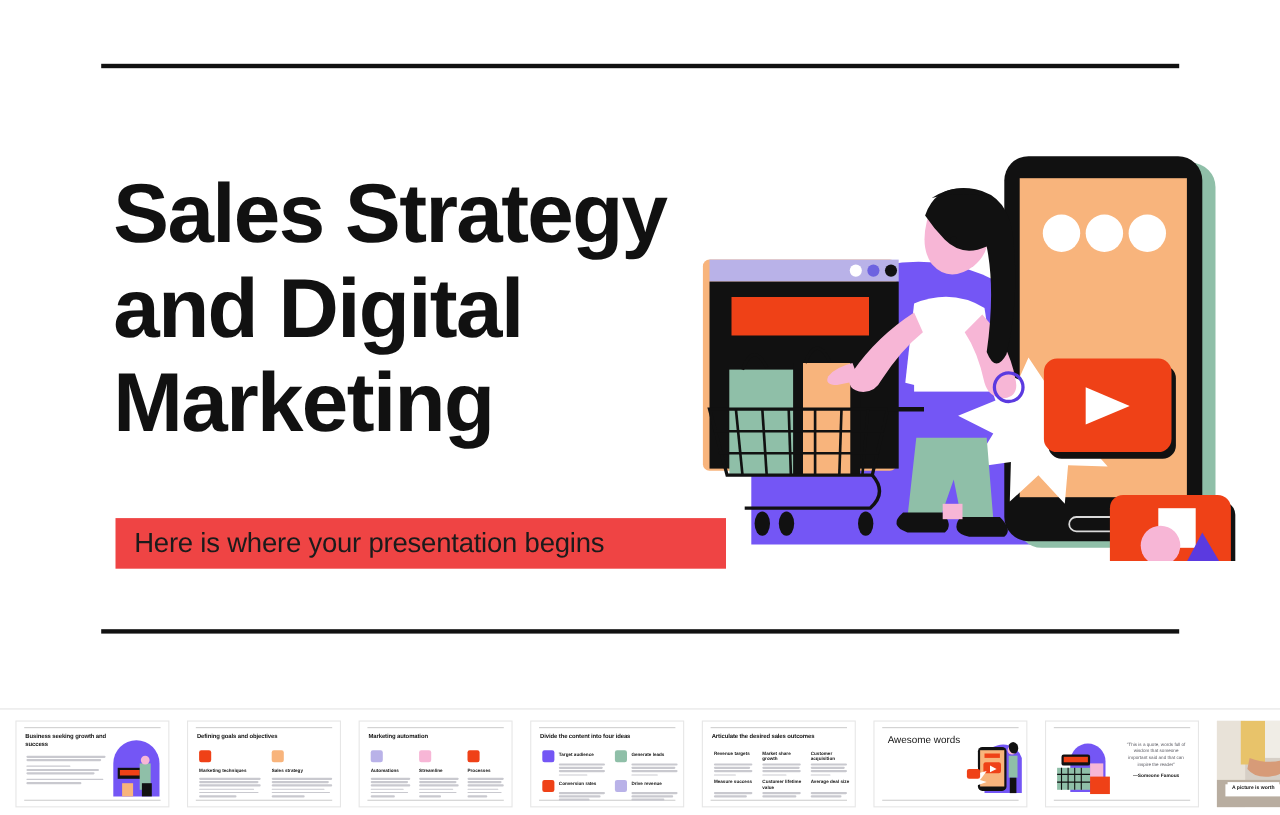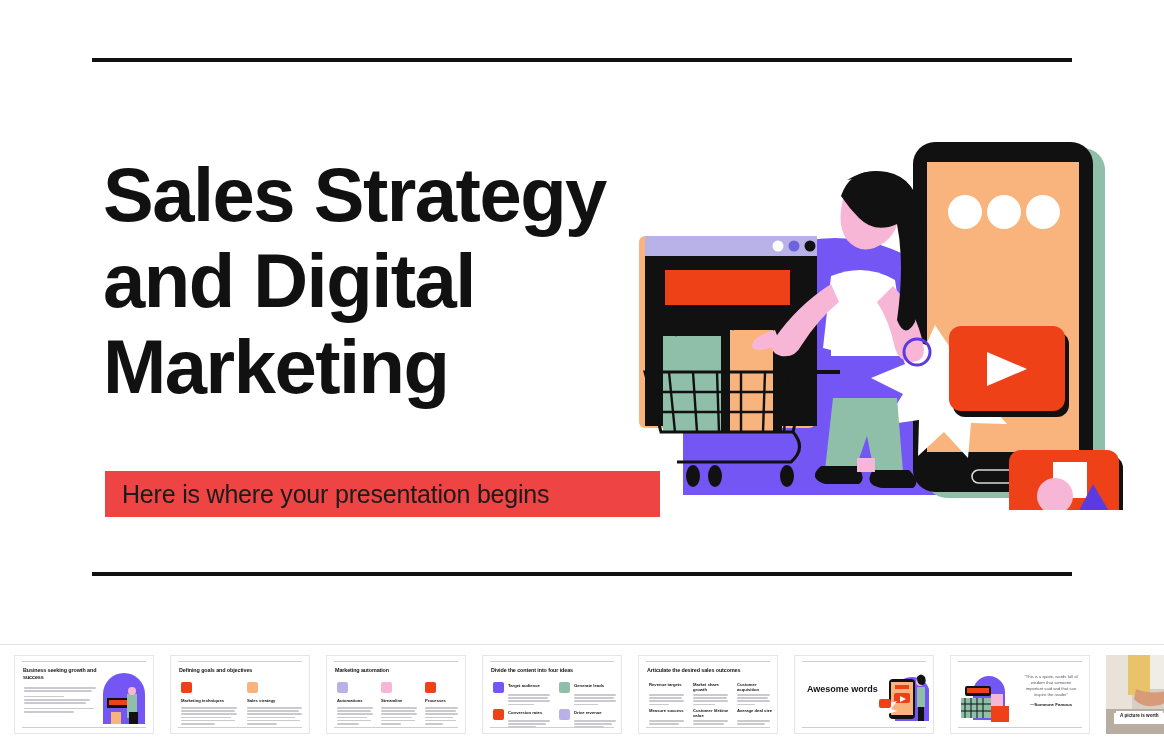--- a/index.html
+++ b/index.html
@@ -119,23 +119,23 @@
     margin-bottom: 1.6px;
     border-radius: 1px;
   }
   .ico {
     position: absolute;
     width: 11px; height: 11px;
     border-radius: 2px;
   }
   .thumb .big-word {
     position: absolute;
-    left: 12px; top: 28px;
+    left: 12px; top: 11px;
     font-size: 9px;
-    font-weight: 700;
+    font-weight: 400;
     color: #141414;
     line-height: 11px;
   }
   .thumb .quote {
     position: absolute;
     right: 9px; top: 18px;
     width: 58px;
     font-size: 4.2px;
     color: #5a5a62;
     text-align: center;

